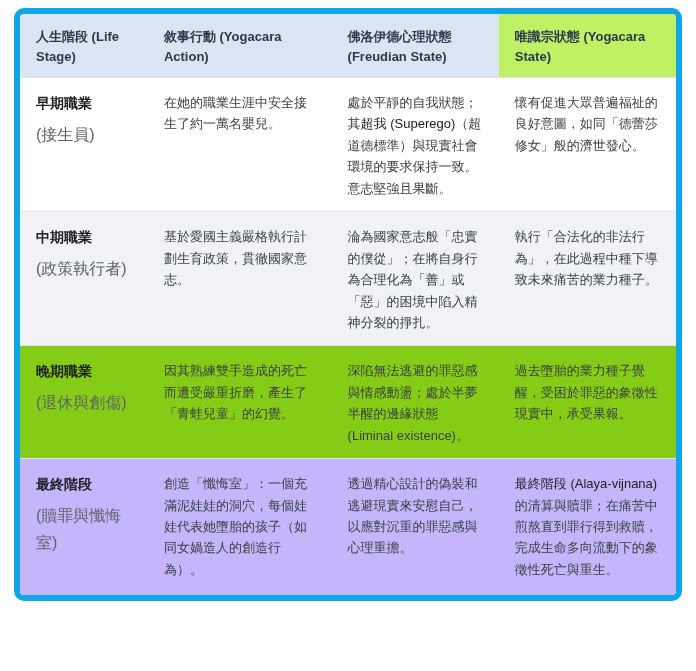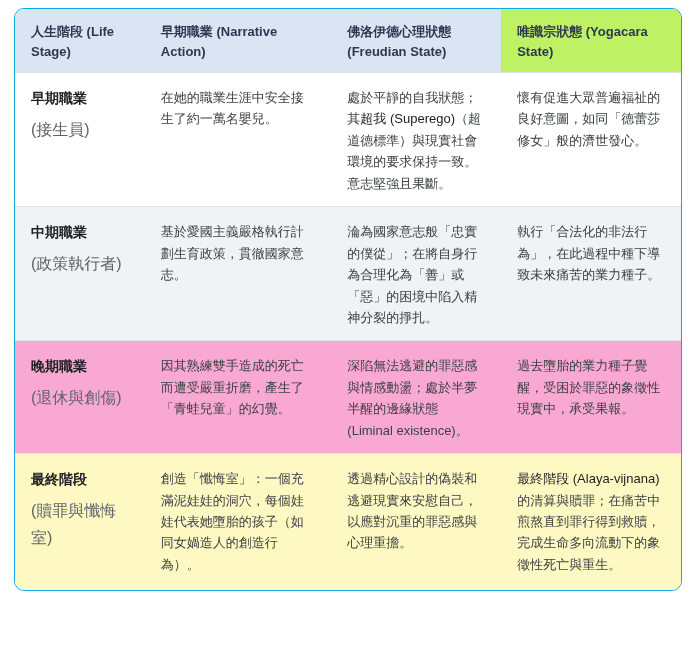--- a/index.html
+++ b/index.html
@@ -11,21 +11,21 @@
   .page { padding: 8px 14px 10px 14px; }
 
   .page-title {
     font-size: 20px;
     font-weight: bold;
     color: #1c1e21;
     margin: 4px 0 20px 0;
   }
 
   .table-wrap {
-    border: 1px solid #0ea5e9;
+    border: 6px solid #0ea5e9;
     border-radius: 10px;
     overflow: hidden;
   }
   table {
     width: 100%;
     border-collapse: collapse;
     table-layout: fixed;
   }
   col.c1 { width: 19.5%; }
   col.c2 { width: 28%; }
@@ -79,21 +79,21 @@
     <table>
       <colgroup>
         <col class="c1">
           <col class="c2">
           <col class="c3">
           <col class="c4">
       </colgroup>
       <thead>
         <tr>
           <th style="background: rgb(218, 228, 243);">人生階段 (Life Stage)</th>
-          <th style="background: rgb(218, 228, 243);">早期職業 (Narrative Action)</th>
+          <th style="background: rgb(218, 228, 243);">敘事行動 (Yogacara Action)</th>
           <th style="background: rgb(218, 228, 243);">佛洛伊德心理狀態 (Freudian State)</th>
           <th style="background: #bef264;">唯識宗狀態 (Yogacara State)</th>
         </tr>
       </thead>
       <tbody>
     <tr style="background: rgb(255, 255, 255);">
       <td>
         <div class="stage-title">早期職業</div>
         <div class="stage-sub">(接生員)</div>
       </td>
@@ -105,31 +105,31 @@
     <tr style="background: rgb(240, 242, 245);">
       <td>
         <div class="stage-title">中期職業</div>
         <div class="stage-sub">(政策執行者)</div>
       </td>
       <td><span>基於愛國主義嚴格執行計劃生育政策，貫徹國家意志。</span></td>
       <td><span>淪為國家意志般「忠實的僕從」；在將自身行為合理化為「善」或「惡」的困境中陷入精神分裂的掙扎。</span></td>
       <td><span>執行「合法化的非法行為」，在此過程中種下導致未來痛苦的業力種子。</span></td>
     </tr>
 
-    <tr style="background: #f9a8d4;">
+    <tr style="background: #84cc16;">
       <td>
         <div class="stage-title">晚期職業</div>
         <div class="stage-sub">(退休與創傷)</div>
       </td>
       <td><span>因其熟練雙手造成的死亡而遭受嚴重折磨，產生了「青蛙兒童」的幻覺。</span></td>
       <td><span>深陷無法逃避的罪惡感與情感動盪；處於半夢半醒的邊緣狀態 (Liminal existence)。</span></td>
       <td><span>過去墮胎的業力種子覺醒，受困於罪惡的象徵性現實中，承受果報。</span></td>
     </tr>
 
-    <tr style="background: #fef9c3;">
+    <tr style="background: #c4b5fd;">
       <td>
         <div class="stage-title">最終階段</div>
         <div class="stage-sub">(贖罪與懺悔室)</div>
       </td>
       <td><span>創造「懺悔室」：一個充滿泥娃娃的洞穴，每個娃娃代表她墮胎的孩子（如同女媧造人的創造行為）。</span></td>
       <td><span>透過精心設計的偽裝和逃避現實來安慰自己，以應對沉重的罪惡感與心理重擔。</span></td>
       <td><span class="b">最終階段 (Alaya-vijnana)</span><span> 的清算與贖罪；在痛苦中煎熬直到罪行得到救贖，完成生命多向流動下的象徵性死亡與重生。</span></td>
     </tr>
   </tbody>
     </table>

